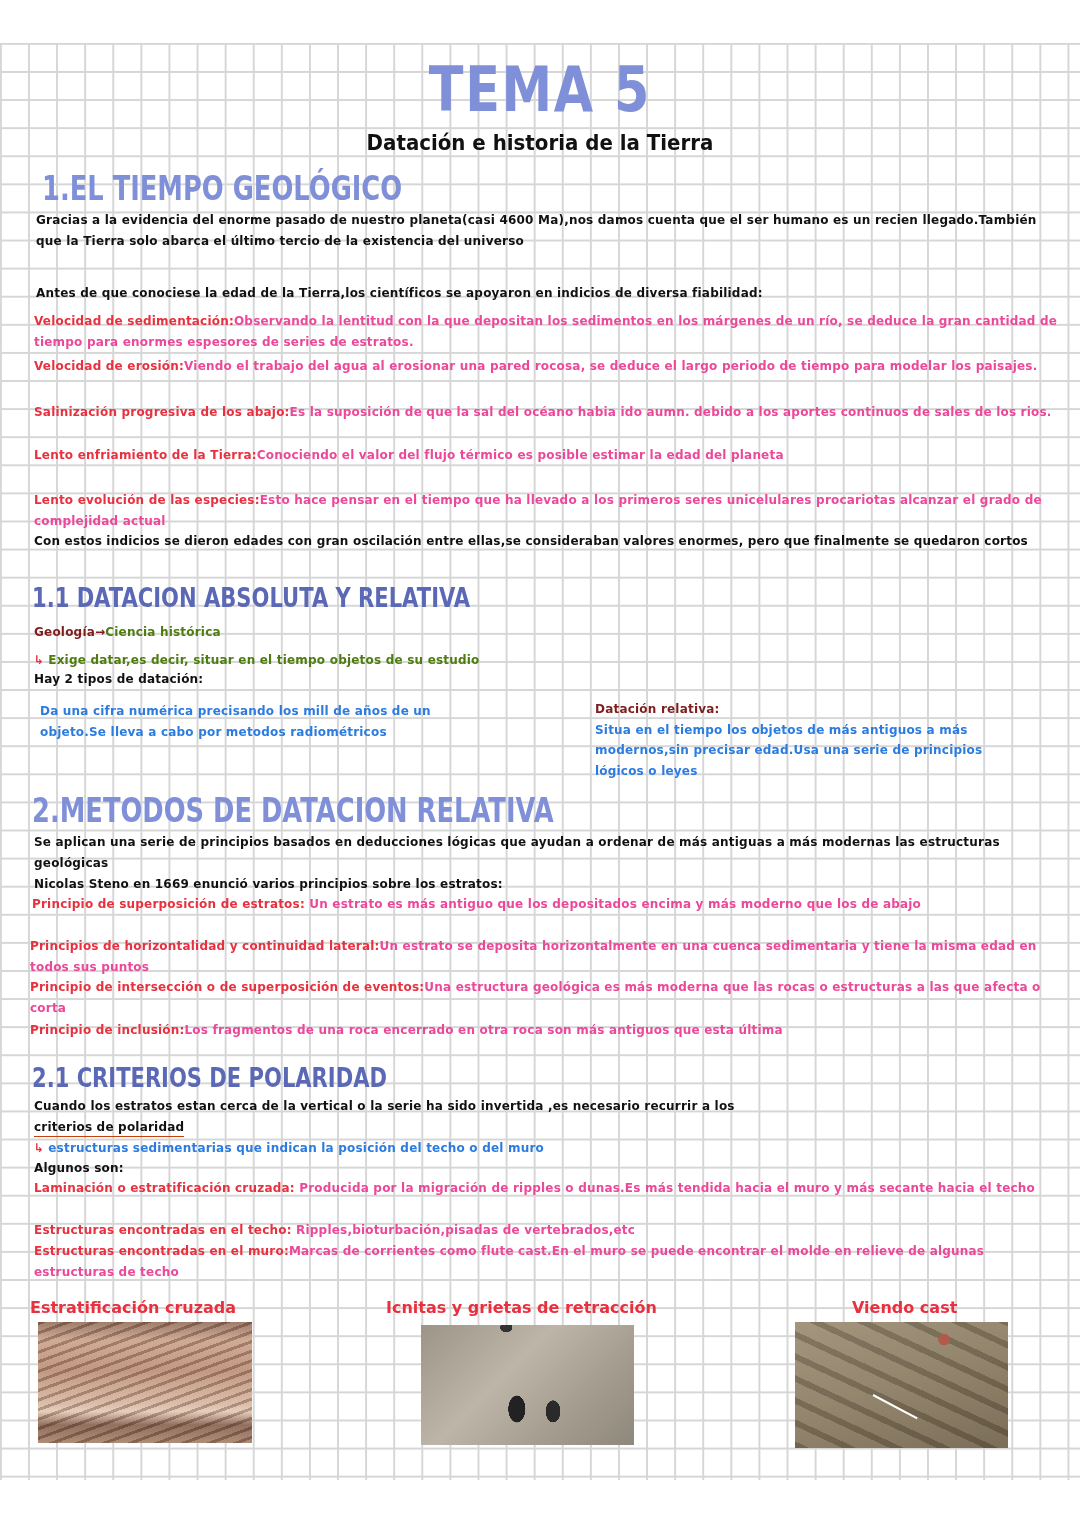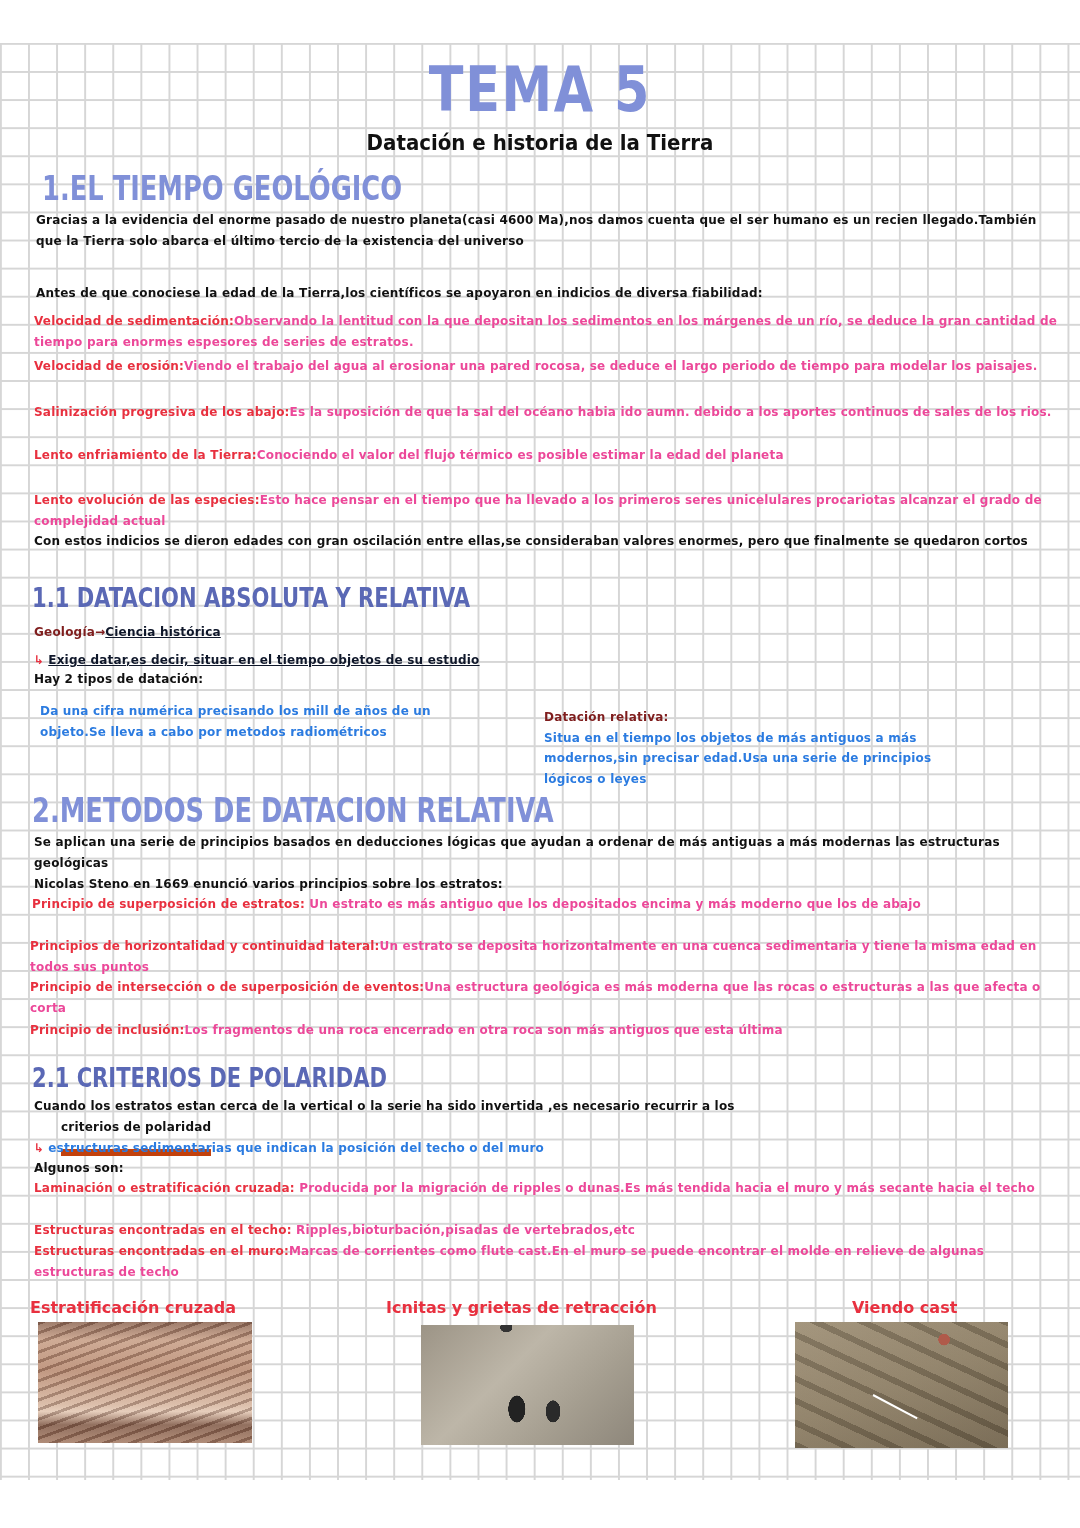--- a/index.html
+++ b/index.html
@@ -38,24 +38,24 @@
     transform-origin:left center; transform:scaleX(0.78); white-space:nowrap;
   }
   .p {
     font-size:12px; line-height:20.5px; letter-spacing:0.2px;
     color:#111; font-weight:bold;
   }
   .p .t { color:#e8303f; }
   .p .d { color:#ec4899; }
   .red { color:#7f1d1d; }
   .blue { color:#2b7be0; }
-  .black { color:#0f172a;text-decoration:underline; }
+  .black { color:#4d7c0f; }
   .wrap { width:1030px; }
   .col { width:440px; }
-  .uline { border-bottom:7px solid #c2410c; padding-bottom:15px;margin-left:27px; }
+  .uline { border-bottom:1px solid #c2410c; padding-bottom:2px; }
   .arrow { color:#e8303f; font-weight:bold; margin-right:4px; }
   .cap { font-size:16px; font-weight:bold; color:#e8303f; white-space:nowrap; }
   .photo { position:absolute; z-index:1; overflow:hidden; }
   .ph1 {
     left:38px; top:1322px; width:214px; height:121px;
     background:
       repeating-linear-gradient(160deg, rgba(90,55,40,0.35) 0 3px, rgba(230,200,180,0.2) 3px 9px),
       linear-gradient(to bottom, #8c6a5a 0%, #c9a48e 15%, #b88d76 40%, #d9bca8 68%, #e6cfbe 74%, #7d5a4a 85%, #a37e6a 100%);
   }
   .ph2 {
@@ -112,21 +112,21 @@
   <span class="red">Geología</span><span class="red">→</span><span class="black">Ciencia histórica</span>
 </div>
 <div class="abs p" style="left:34px; top:650px;">
   <span class="arrow">↳</span><span class="black">Exige datar,es decir, situar en el tiempo objetos de su estudio</span>
 </div>
 <div class="abs p" style="left:34px; top:669px;">Hay 2 tipos de datación:</div>
 
 <div class="abs p col" style="left:40px; top:701px;">
   <div class="blue">Da una cifra numérica precisando los mill de años de un objeto.Se lleva a cabo por metodos radiométricos</div>
 </div>
-<div class="abs p col" style="left:544px; top:699px;margin-top:8px;">
+<div class="abs p col" style="left:595px; top:699px;">
   <div class="red">Datación relativa:</div>
   <div class="blue">Situa en el tiempo los objetos de más antiguos a más modernos,sin precisar edad.Usa una serie de principios lógicos o leyes</div>
 </div>
 
 <div class="abs h1" style="left:32px; top:792px;">2.METODOS DE DATACION RELATIVA</div>
 <div class="abs p wrap" style="left:34px; top:832px;">Se aplican una serie de principios basados en deducciones lógicas que ayudan a ordenar de más antiguas a más modernas las estructuras geológicas</div>
 <div class="abs p wrap" style="left:34px; top:874px;">Nicolas Steno en 1669 enunció varios principios sobre los estratos:</div>
 
 <div class="abs p wrap" style="left:32px; top:894px;">
   <span class="t">Principio de superposición de estratos:</span><span class="d"> Un estrato es más antiguo que los depositados encima y más moderno que los de abajo</span>

